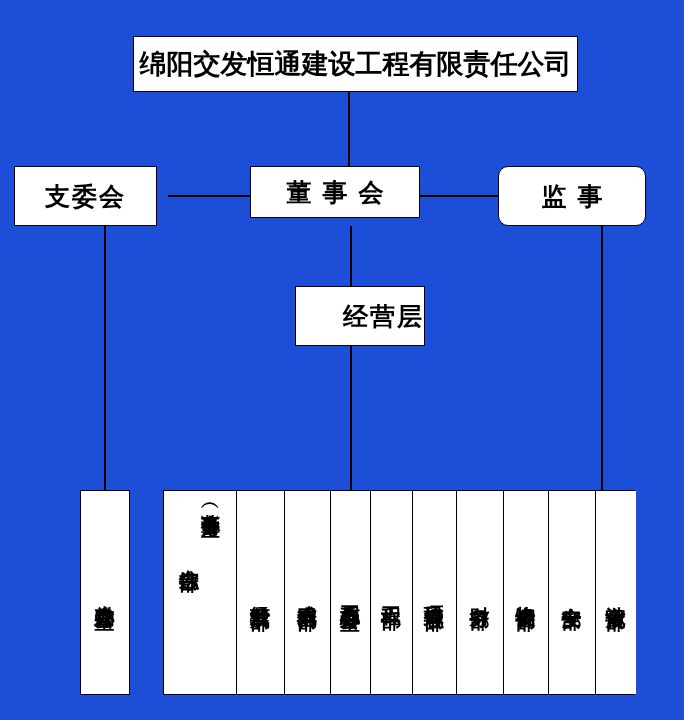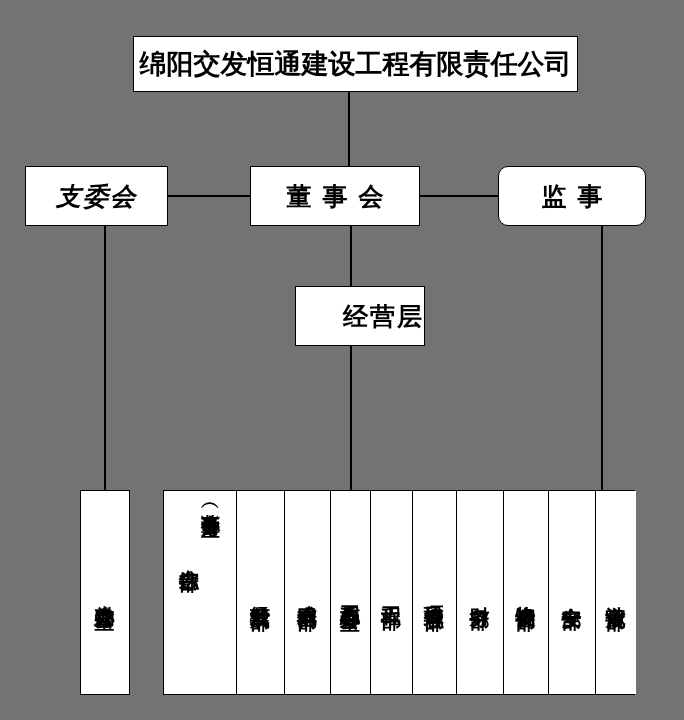--- a/index.html
+++ b/index.html
@@ -8,21 +8,21 @@
     background: #ffffff;
   }
   body {
     font-family: "DejaVu Serif", "Liberation Serif", serif;
     color: #000000;
   }
   #chart-root {
     position: relative;
     width: 684px;
     height: 720px;
-    background: #737373;
+    background: #1d4ed8;
     overflow: hidden;
   }
   .box {
     position: absolute;
     border: 1.6px solid #000000;
     background: #ffffff;
     box-sizing: border-box;
     display: flex;
     align-items: center;
     justify-content: center;
@@ -43,25 +43,25 @@
     left: 133px;
     top: 36px;
     width: 445px;
     height: 56px;
     font-size: 27px;
     letter-spacing: 0px;
   }
 
   
   #zhiweihui-box {
-    left: 25px; top: 166px; width: 143px; height: 60px;
-    font-size: 25px; letter-spacing: 2px; font-style: italic;
+    left: 14px; top: 166px; width: 143px; height: 60px;
+    font-size: 25px; letter-spacing: 2px;
   }
   #dongshihui-box {
-    left: 250px; top: 166px; width: 170px; height: 60px;
+    left: 250px; top: 166px; width: 170px; height: 52px;
     font-size: 25px; letter-spacing: 11px; text-indent: 11px;
   }
   #jianshi-box {
     left: 498px; top: 166px; width: 148px; height: 60px;
     font-size: 25px; letter-spacing: 11px; text-indent: 11px; border-radius: 10px;
   }
 
   
   #jingyingceng-box {
     left: 295px; top: 286px; width: 130px; height: 60px;

